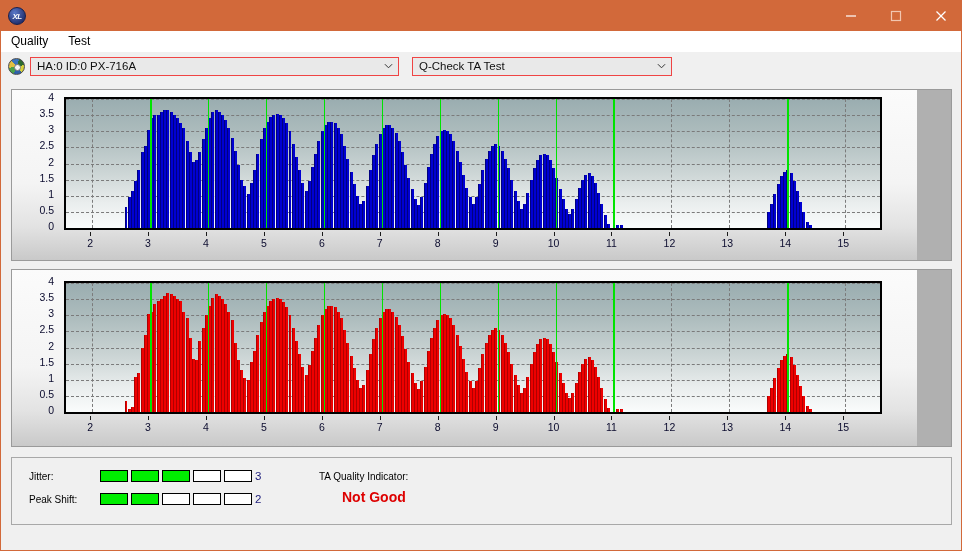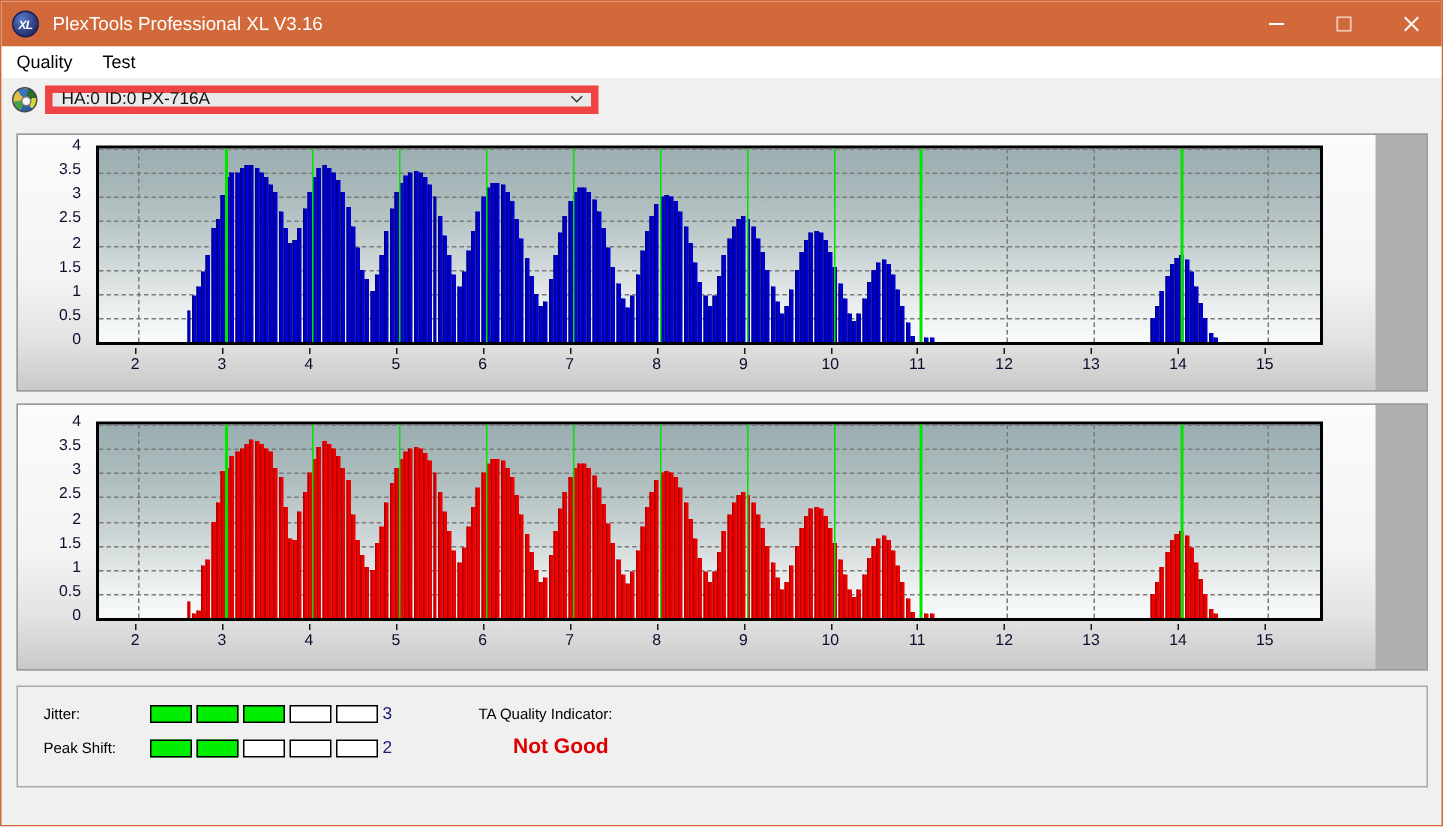--- a/index.html
+++ b/index.html
@@ -116,21 +116,21 @@
     left: 50%; top: 50%;
     width: 5px; height: 5px;
     margin: -2.5px 0 0 -2.5px;
     background: #f6f6f6;
     border-radius: 50%;
     border: 1px solid #777;
   }
   .combo {
     height: 19px;
     background: #e9e9e9;
-    border: 5px solid #ef4444;
+    border: 1px solid #ef4444;
     box-sizing: border-box;
     display: flex;
     align-items: center;
     position: relative;
     font-size: 11.5px;
     color: #101010;
   }
   .combo .combo-label {
     padding-left: 6px;
     white-space: nowrap;
@@ -301,21 +301,20 @@
     color: #ee2222;
   }
 </style>
 </head>
 <body>
 
 <div id="app">
 
   <div class="titlebar">
     <div class="app-icon">XL</div>
-    <div class="title-text">PlexTools Professional XL V3.16</div>
     <div class="win-btns">
       <div class="win-btn">
         <svg width="12" height="12" viewBox="0 0 12 12">
             <line x1="1" y1="6" x2="11" y2="6" stroke="#fff" stroke-width="1.2"></line>
           </svg>
       </div>
       <div class="win-btn">
         <svg width="12" height="12" viewBox="0 0 12 12">
             <rect x="1.5" y="1.5" width="9" height="9" fill="none" stroke="#f2c6b0" stroke-width="1.2"></rect>
           </svg>
@@ -338,20 +337,26 @@
     <div class="drive-icon"></div>
 
     <div class="combo" id="combo-drive">
       <span class="combo-label">HA:0 ID:0  PX-716A</span>
       <svg class="chev" viewBox="0 0 10 10">
           <polyline points="1,3 5,7 9,3" fill="none" stroke="#333" stroke-width="1.1"></polyline>
         </svg>
     </div>
 
 
+    <div class="combo" id="combo-test">
+      <span class="combo-label">Q-Check TA Test</span>
+      <svg class="chev" viewBox="0 0 10 10">
+          <polyline points="1,3 5,7 9,3" fill="none" stroke="#333" stroke-width="1.1"></polyline>
+        </svg>
+    </div>
   </div>
 
   <div class="chart-box" id="chart-box-1">
     <div class="chart-inner">
       <div class="ylabels" id="ylabels-1">
           <div class="ylabel" style="top: 112.875px;">0.5</div>
           <div class="ylabel" style="top: 96.75px;">1</div>
           <div class="ylabel" style="top: 80.625px;">1.5</div>
           <div class="ylabel" style="top: 64.5px;">2</div>
           <div class="ylabel" style="top: 48.375px;">2.5</div>

